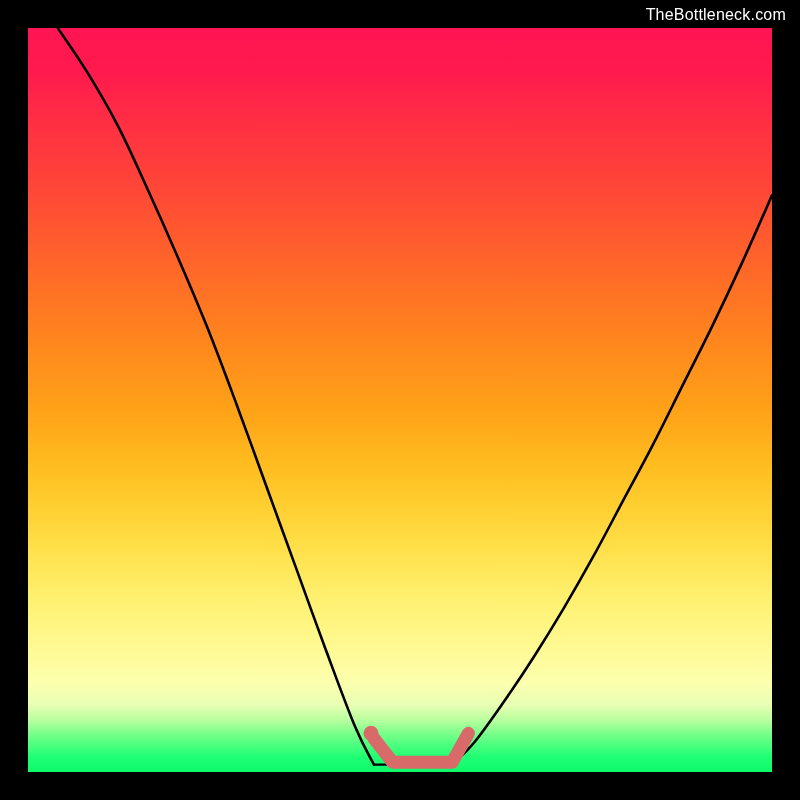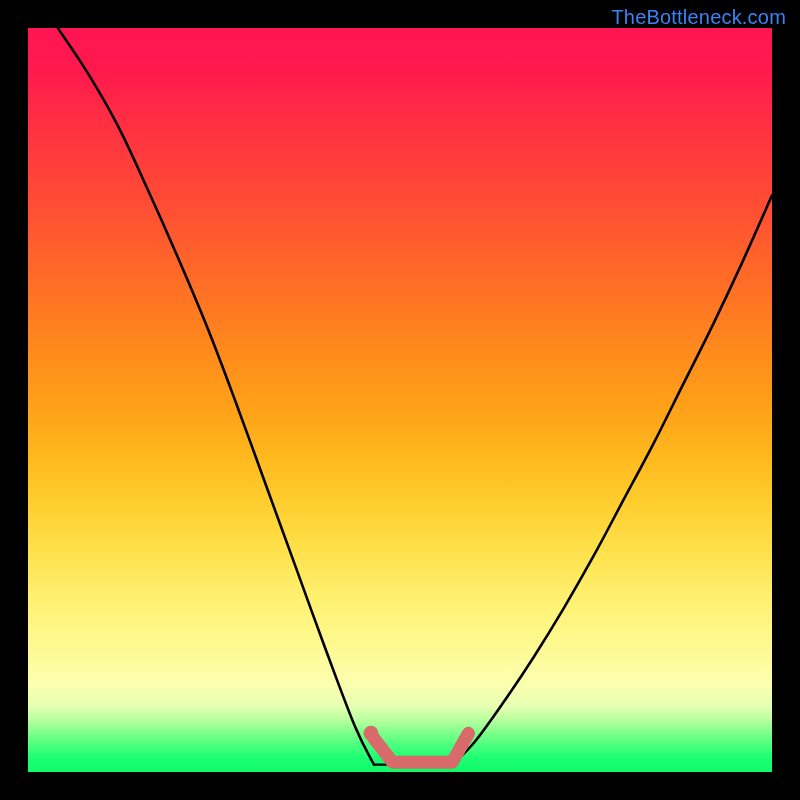--- a/index.html
+++ b/index.html
@@ -37,22 +37,22 @@
       #1fff73 98%,
       #0dfa68 100%
     );
     overflow: hidden;
   }
   .watermark {
     position: absolute;
     top: 6px;
     right: 14px;
     font-family: Arial, Helvetica, sans-serif;
-    font-size: 20px;
-    color: #3b82f6;
+    font-size: 16px;
+    color: #ffffff;
     letter-spacing: 0.2px;
     user-select: none;
   }
   svg {
     position: absolute;
     left: 0;
     top: 0;
   }
 </style>
 </head>

